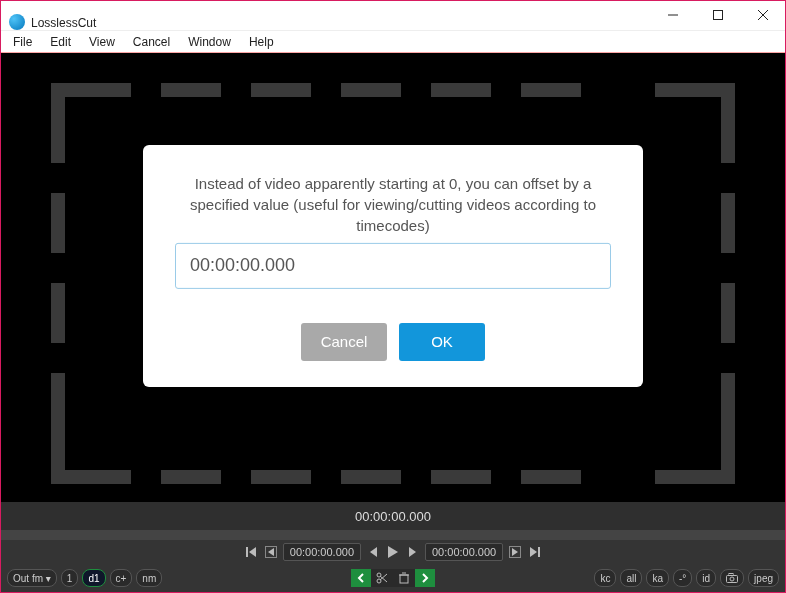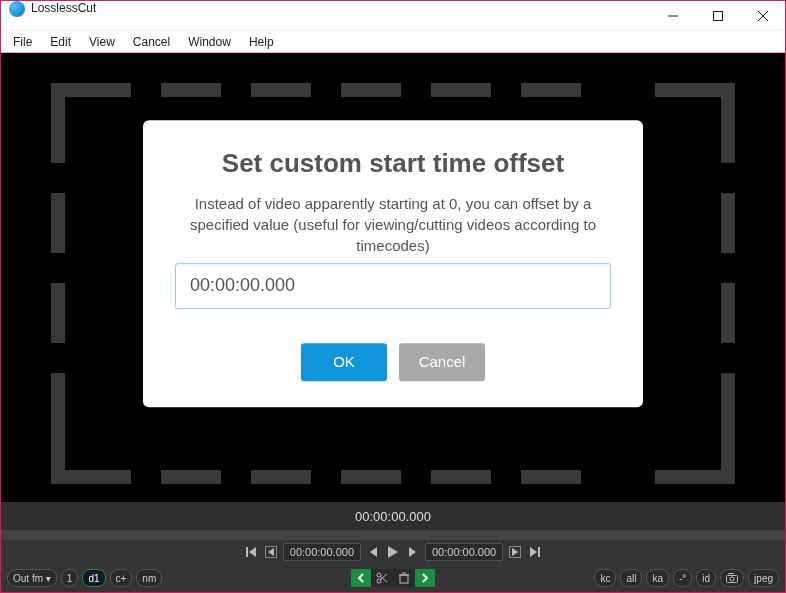--- a/index.html
+++ b/index.html
@@ -1,18 +1,18 @@
 <!DOCTYPE html>
 <html><head>
 <meta charset="utf-8">
 <style>
   * { box-sizing: border-box; margin: 0; padding: 0; font-family: -apple-system, BlinkMacSystemFont, "Segoe UI", Arial, sans-serif; }
   html, body { width: 786px; height: 593px; overflow: hidden; }
   .window { width: 786px; height: 593px; border: 1px solid #d81b60; background: #fff; display: flex; flex-direction: column; }
-  .titlebar { height: 30px; display: flex; align-items: flex-start; background: #fff; border-bottom: 1px solid #eee; }
+  .titlebar { height: 30px; display: flex; align-items: flex-end; background: #fff; border-bottom: 1px solid #eee; }
   .titlebar .app-icon { width: 16px; height: 16px; margin: 0 6px 0 8px; border-radius: 50%; background: radial-gradient(circle at 30% 30%, #4fc3f7, #0277bd); display: inline-block; }
   .titlebar .title { font-size: 12px; color: #222; flex: 0 0 auto; }
   .titlebar .spacer { flex: 1; }
   .titlebar .win-btn { width: 45px; height: 30px; display: flex; align-items: center; justify-content: center; font-size: 12px; color: #222; }
   .titlebar .win-btn svg { stroke: #222; }
   .menubar { height: 22px; display: flex; align-items: center; gap: 2px; padding: 0 4px; background: #fff; border-bottom: 1px solid #fca5a5; }
   .menubar .menu-item { font-size: 12px; color: #222; padding: 2px 8px; }
   .video-area { flex: 1; background: #000; position: relative; }
   .dashed-frame { position: absolute; inset: 30px 50px 18px 50px; }
   .dashed-frame .seg { position: absolute; background: #3a3a3a; }
@@ -124,26 +124,25 @@
       <div class="seg bot1"></div>
         <div class="seg bot2"></div>
         <div class="seg bot3"></div>
         <div class="seg bot4"></div>
         <div class="seg bot5"></div>
         <div class="seg bot6"></div>
         <div class="seg bot7"></div>
     </div>
 
     <div class="dialog">
-      <h1>Set custom start time offset</h1>
       <p>Instead of video apparently starting at 0, you can offset by a specified value (useful for viewing/cutting videos according to timecodes)</p>
       <input type="text" value="00:00:00.000" style="">
       <div class="buttons">
+        <button class="btn secondary">Cancel</button>
         <button class="btn primary">OK</button>
-        <button class="btn secondary">Cancel</button>
       </div>
     </div>
   </div>
 
   <div class="timeline-row">
     <span>00:00:00.000</span>
   </div>
   <div class="track-row"></div>
 
   <div class="controls-row">

